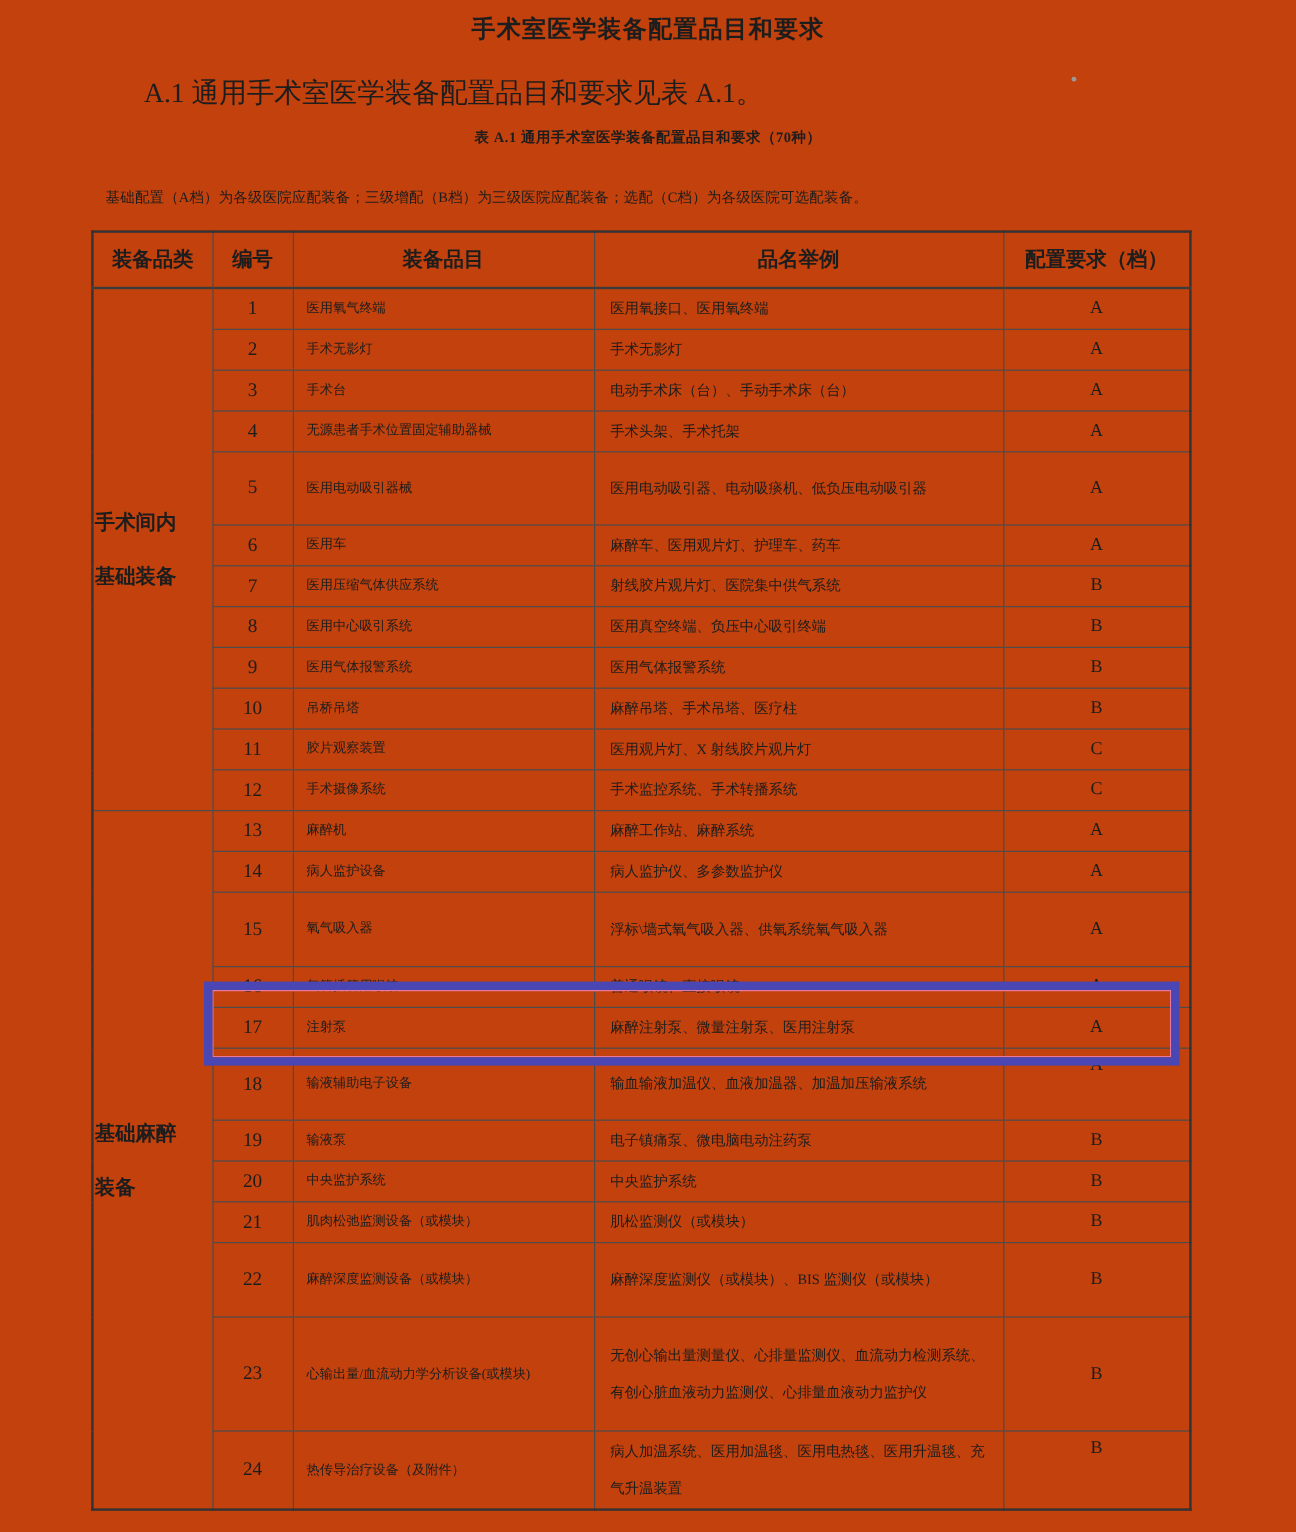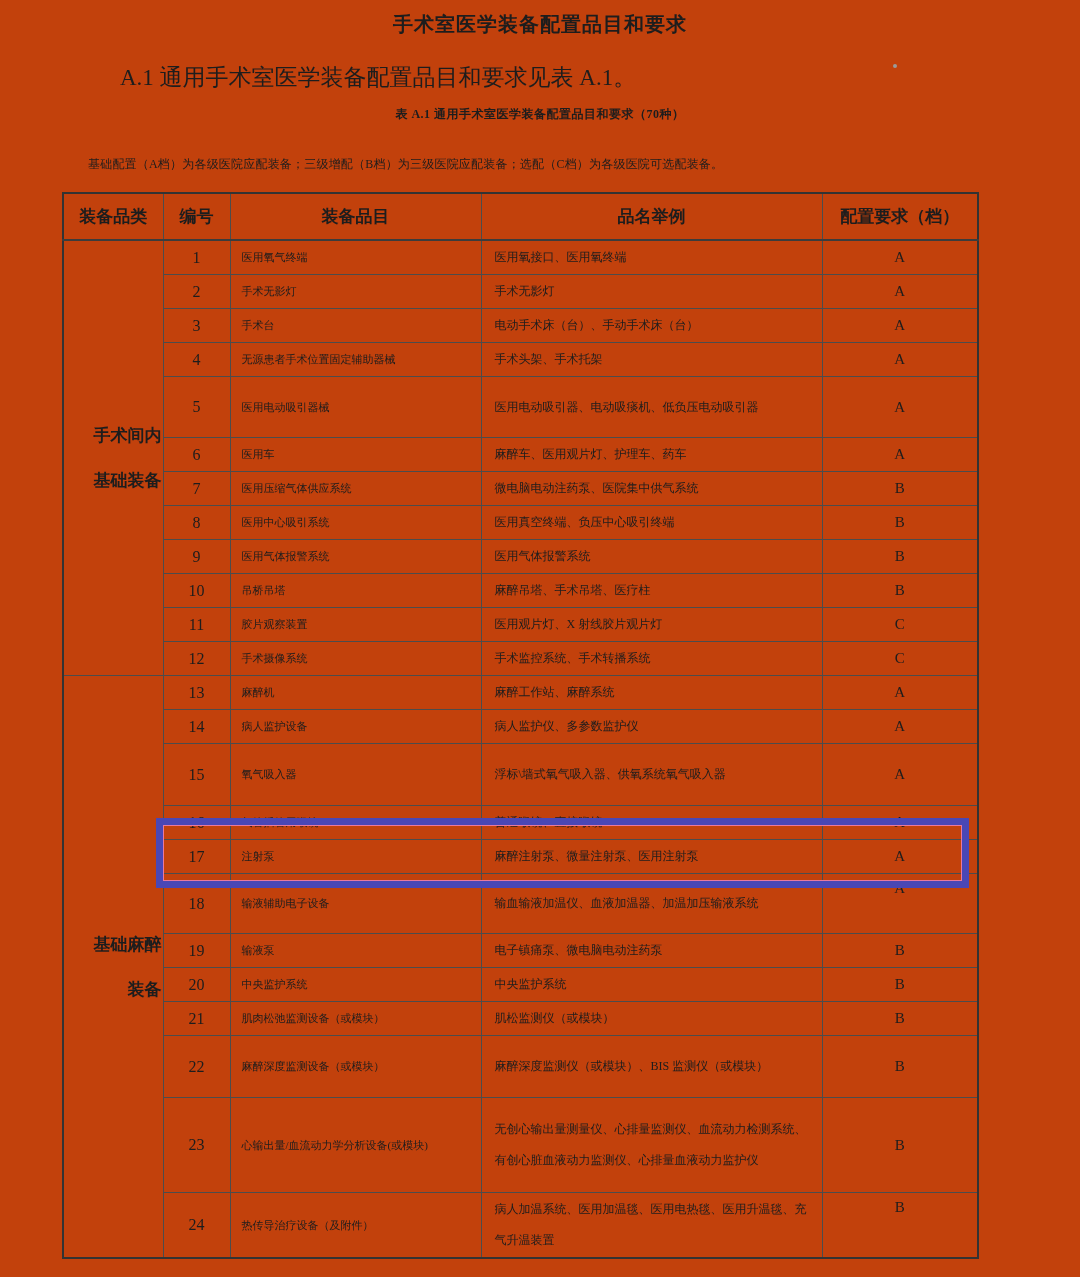--- a/index.html
+++ b/index.html
@@ -20,36 +20,36 @@
   }
   .caption {
     position:absolute; top:106px; left:0; width:1080px; margin:0;
     text-align:center; font-size:12px; font-weight:bold; letter-spacing:0.5px;
   }
   .note {
     position:absolute; top:152px; left:84px; margin:4px;
     font-size:12px; letter-spacing:0.2px;
   }
 
-  .table-wrap { position:absolute; left:62px; top:192px; width:915px; }
+  .table-wrap { position:absolute; left:76px; top:192px; width:915px; }
   table.equip {
     border-collapse:collapse; table-layout:fixed; width:915px;
     border:2px solid #333333;
   }
   .equip th, .equip td {
     border:1px solid #4c4c4c;
     overflow:hidden;
   }
   .equip th {
     height:43px; font-size:17px; font-weight:bold;
     text-align:center; vertical-align:middle;
     border-bottom:2px solid #3c3c3c;
   }
   td.category {
-    text-align:right; vertical-align:middle;
+    text-align:left; vertical-align:middle;
     font-size:17px; font-weight:bold;
   }
   td.category .cat-line { height:45px; line-height:45px; }
   td.num {
     text-align:center; vertical-align:middle; font-size:16px;
   }
   td.item {
     text-align:left; vertical-align:middle;
     padding:1px 6px 1px 11px; font-size:11px; line-height:31px;
   }
@@ -139,21 +139,21 @@
           </tr>
           <tr style="height: 31px;">
             <td class="num">6</td>
             <td class="item">医用车</td>
             <td class="examples">麻醉车、医用观片灯、护理车、药车</td>
             <td class="grade">A</td>
           </tr>
           <tr style="height: 31px;">
             <td class="num">7</td>
             <td class="item">医用压缩气体供应系统</td>
-            <td class="examples">微电脑电动注药泵、医院集中供气系统</td>
+            <td class="examples">射线胶片观片灯、医院集中供气系统</td>
             <td class="grade">B</td>
           </tr>
           <tr style="height: 31px;">
             <td class="num">8</td>
             <td class="item">医用中心吸引系统</td>
             <td class="examples">医用真空终端、负压中心吸引终端</td>
             <td class="grade">B</td>
           </tr>
           <tr style="height: 30px;">
             <td class="num">9</td>

